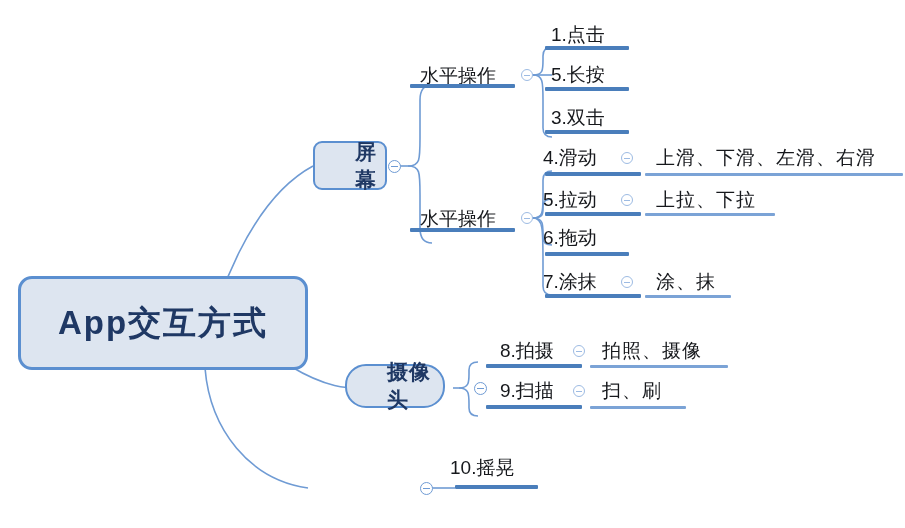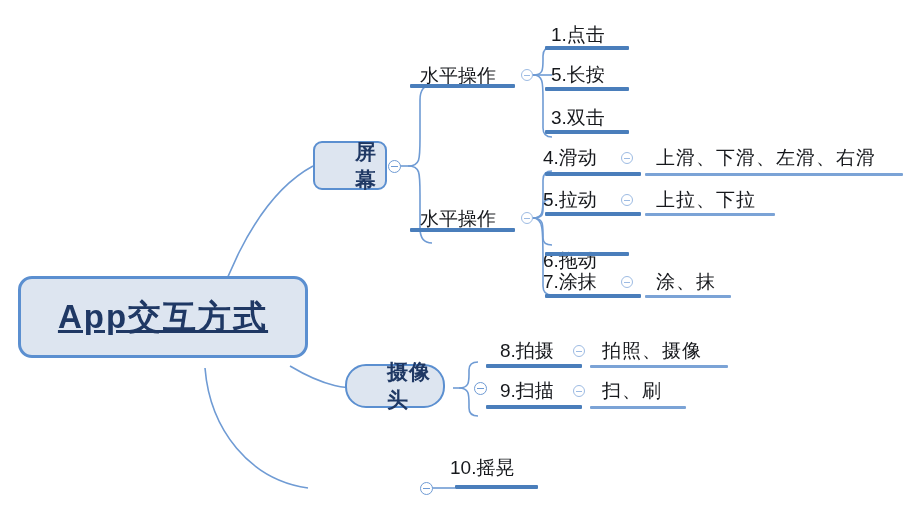--- a/index.html
+++ b/index.html
@@ -125,21 +125,21 @@
     <path d="M533,218 C543,218 543,224 543,234 L543,238 C543,242 546,245 552,245" fill="none" stroke="#6f9bd4" stroke-width="1.6"></path>
     <path d="M533,218 C543,218 543,228 543,262 L543,286 C543,292 546,295 552,295" fill="none" stroke="#6f9bd4" stroke-width="1.6"></path>
 
     <path d="M453,388 L459,388" fill="none" stroke="#6f9bd4" stroke-width="1.6"></path>
     <path d="M459,388 C469,388 469,382 469,374 L469,370 C469,365 472,362 478,362" fill="none" stroke="#6f9bd4" stroke-width="1.6"></path>
     <path d="M459,388 C469,388 469,394 469,404 L469,408 C469,413 472,416 478,416" fill="none" stroke="#6f9bd4" stroke-width="1.6"></path>
 
     <path d="M427,488 L455,488" fill="none" stroke="#6f9bd4" stroke-width="1.6"></path>
   </svg>
 
-  <div class="box root" style="left:18px; top:276px; width:290px; height:82px;text-decoration:underline;">
+  <div class="box root" style="left:18px; top:276px; width:290px; height:94px;">
     <span>App交互方式</span>
   </div>
 
   <div class="box branch" style="left:313px; top:141px; width:74px; height:49px;">
     <span>屏幕</span>
   </div>
   <div class="circ" style="left:388px; top:160px;"></div>
 
   <div class="lbl mid" style="left:420px; top:66px;">水平操作</div>
   <div class="bar" style="left:410px; top:84px; width:105px;"></div>
@@ -163,21 +163,21 @@
   <div class="lbl leaf" style="left:656px; top:148px;">上滑、下滑、左滑、右滑</div>
   <div class="bar" style="left:545px; top:172px; width:96px;"></div>
   <div class="bar light" style="left:645px; top:173px; width:258px;"></div>
 
   <div class="lbl item" style="left:543px; top:190px;">5.拉动</div>
   <div class="circ sm" style="left:621px; top:194px;"></div>
   <div class="lbl leaf" style="left:656px; top:190px;">上拉、下拉</div>
   <div class="bar" style="left:545px; top:212px; width:96px;"></div>
   <div class="bar light" style="left:645px; top:213px; width:130px;"></div>
 
-  <div class="lbl item" style="left:543px; top:228px;margin-top:23px;">6.拖动</div>
+  <div class="lbl item" style="left:543px; top:228px;">6.拖动</div>
   <div class="bar" style="left:545px; top:252px; width:84px;"></div>
 
   <div class="lbl item" style="left:543px; top:272px;">7.涂抹</div>
   <div class="circ sm" style="left:621px; top:276px;"></div>
   <div class="lbl leaf" style="left:656px; top:272px;">涂、抹</div>
   <div class="bar" style="left:545px; top:294px; width:96px;"></div>
   <div class="bar light" style="left:645px; top:295px; width:86px;"></div>
 
   <div class="box branch" style="left:345px; top:364px; width:100px; height:44px;border-radius:21px;">
     <span>摄像头</span>

